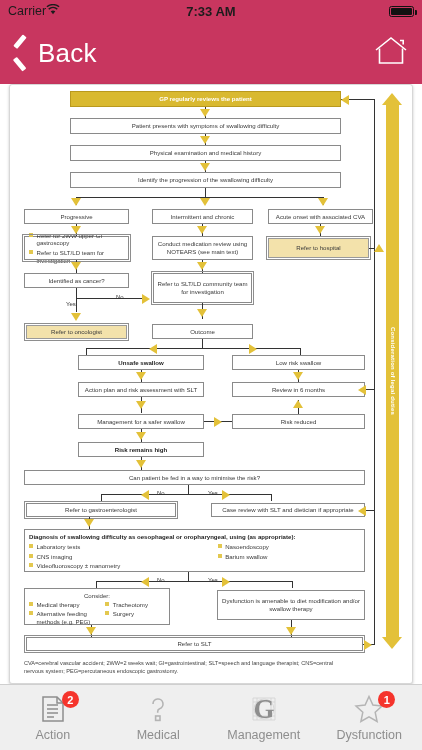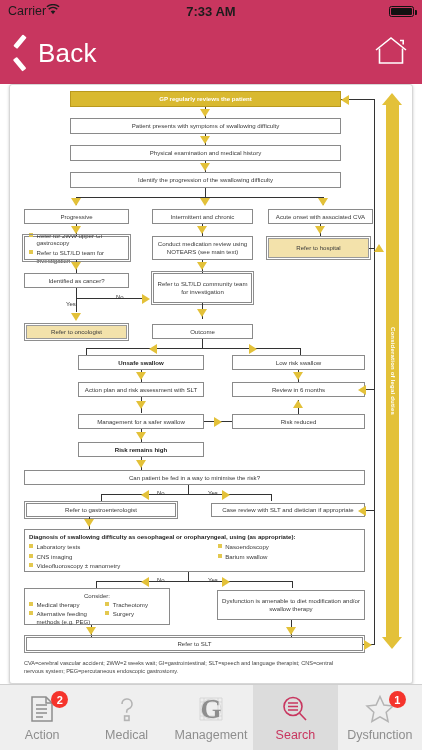--- a/index.html
+++ b/index.html
@@ -408,30 +408,20 @@
           <path d="M5 5h22v22H5z"></path>
             <path d="M5 9h22M5 23h22M9 5v22M23 5v22"></path>
           <circle cx="16" cy="16" r="10"></circle>
         </g>
         <text x="16" y="25" font-family="Liberation Serif, serif" font-size="27" font-weight="bold" fill="#8e8e8e" text-anchor="middle">G</text>
       </svg>
     </span>
     <span>Management</span>
   </div>
 
-  <div class="tab active">
-    <span class="ic">
-      <svg width="32" height="32" viewBox="0 0 32 32" fill="none" stroke="#c8365f" stroke-width="1.6">
-        <circle cx="14" cy="13.5" r="9"></circle>
-        <path d="M20.6 20.2 27 27"></path>
-        <path d="M9 10h10M9 13.5h10M9 17h10"></path>
-      </svg>
-    </span>
-    <span>Search</span>
-  </div>
 
   <div class="tab">
     <span class="ic">
       <svg width="32" height="32" viewBox="0 0 32 32" fill="none" stroke="#b4b4b4" stroke-width="1.5">
         <path d="M16 3.5 19.9 12l9.1 1-6.8 6.3 1.9 9.2-8.1-4.6-8.1 4.6 1.9-9.2L3 13l9.1-1z"></path>
       </svg>
     </span>
     <span class="badge">1</span>
     <span>Dysfunction</span>
   </div>

